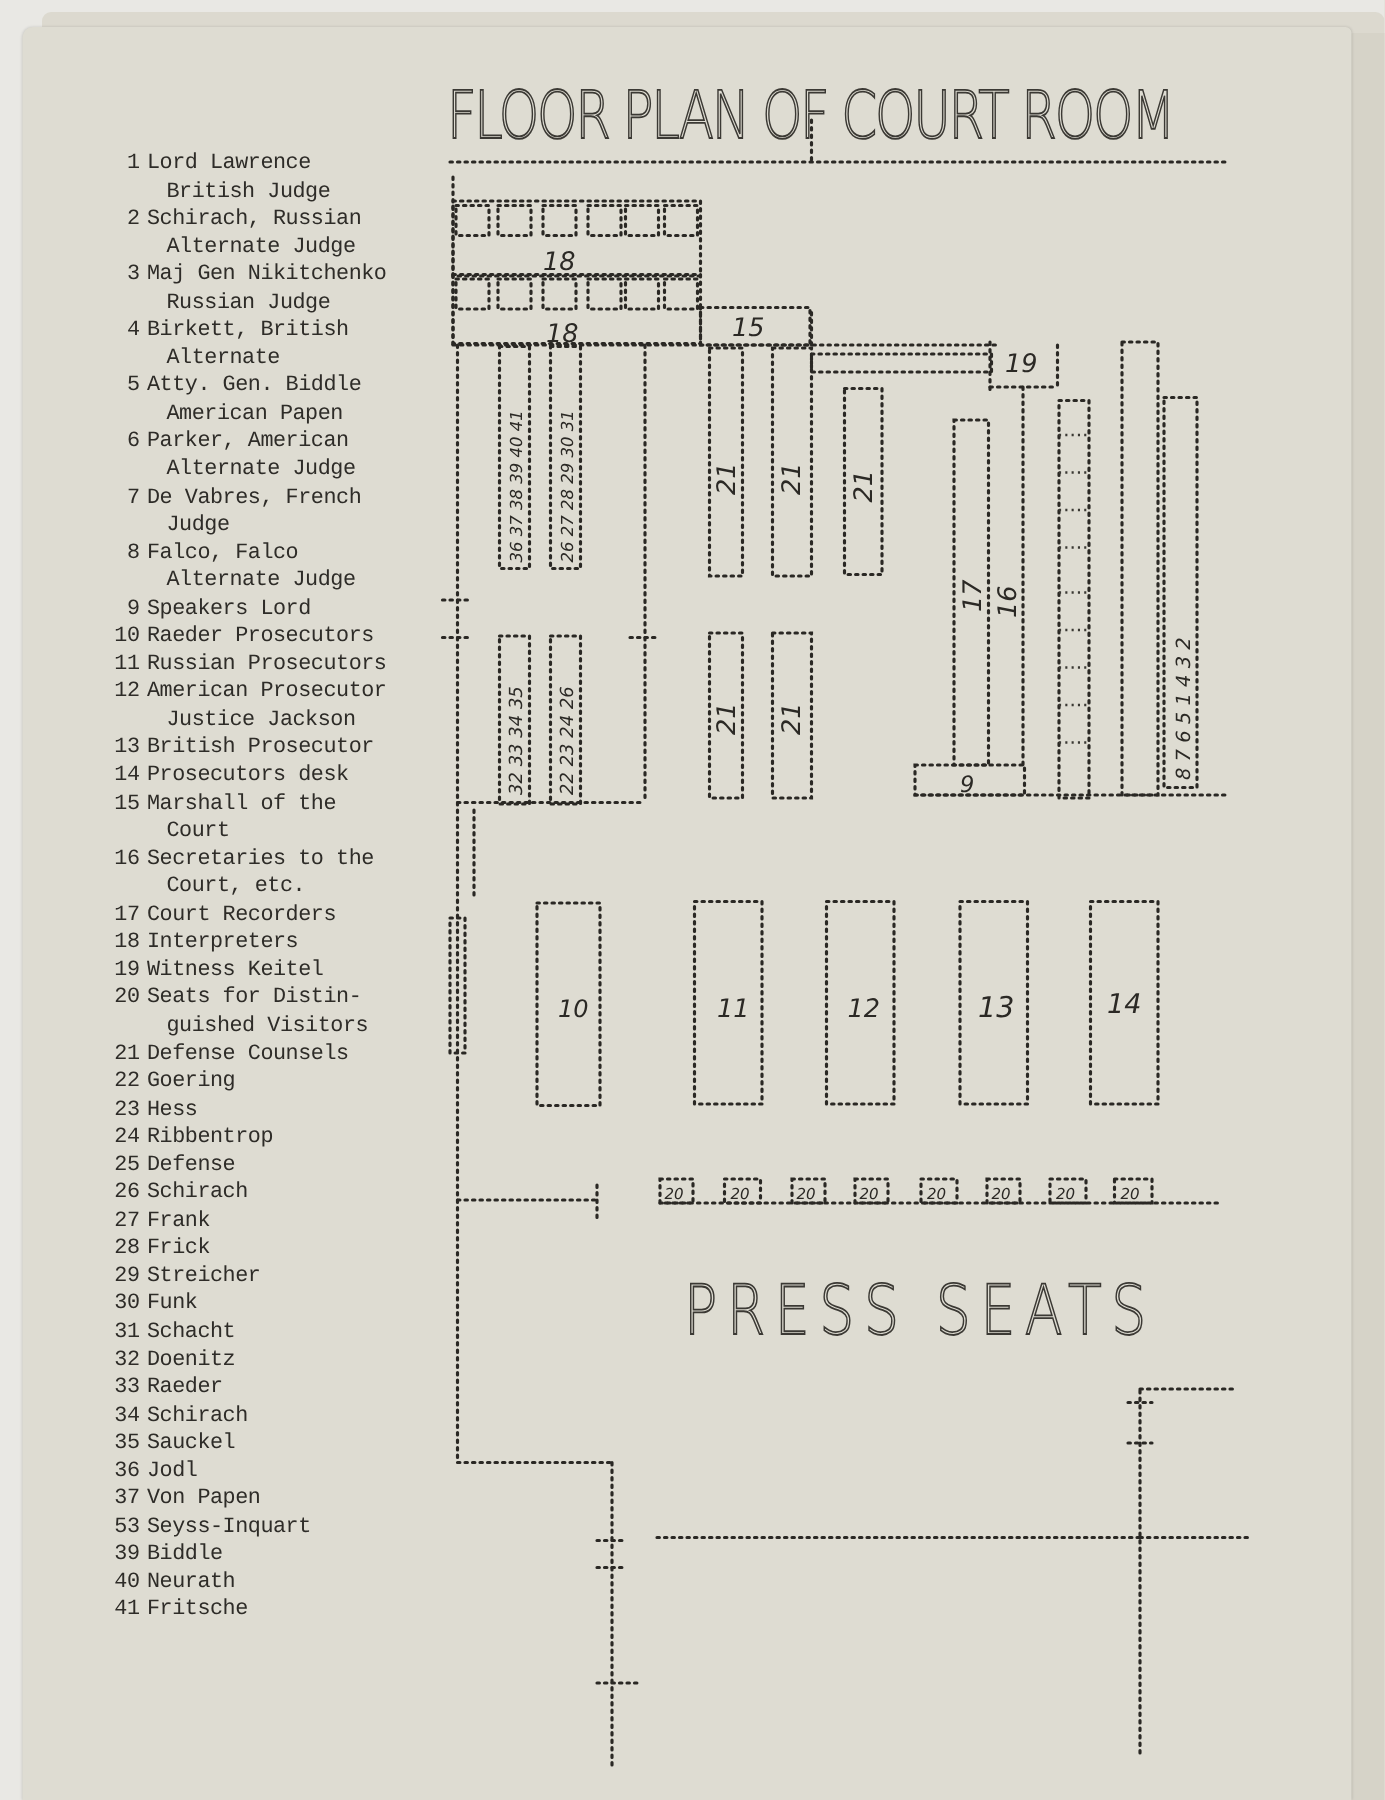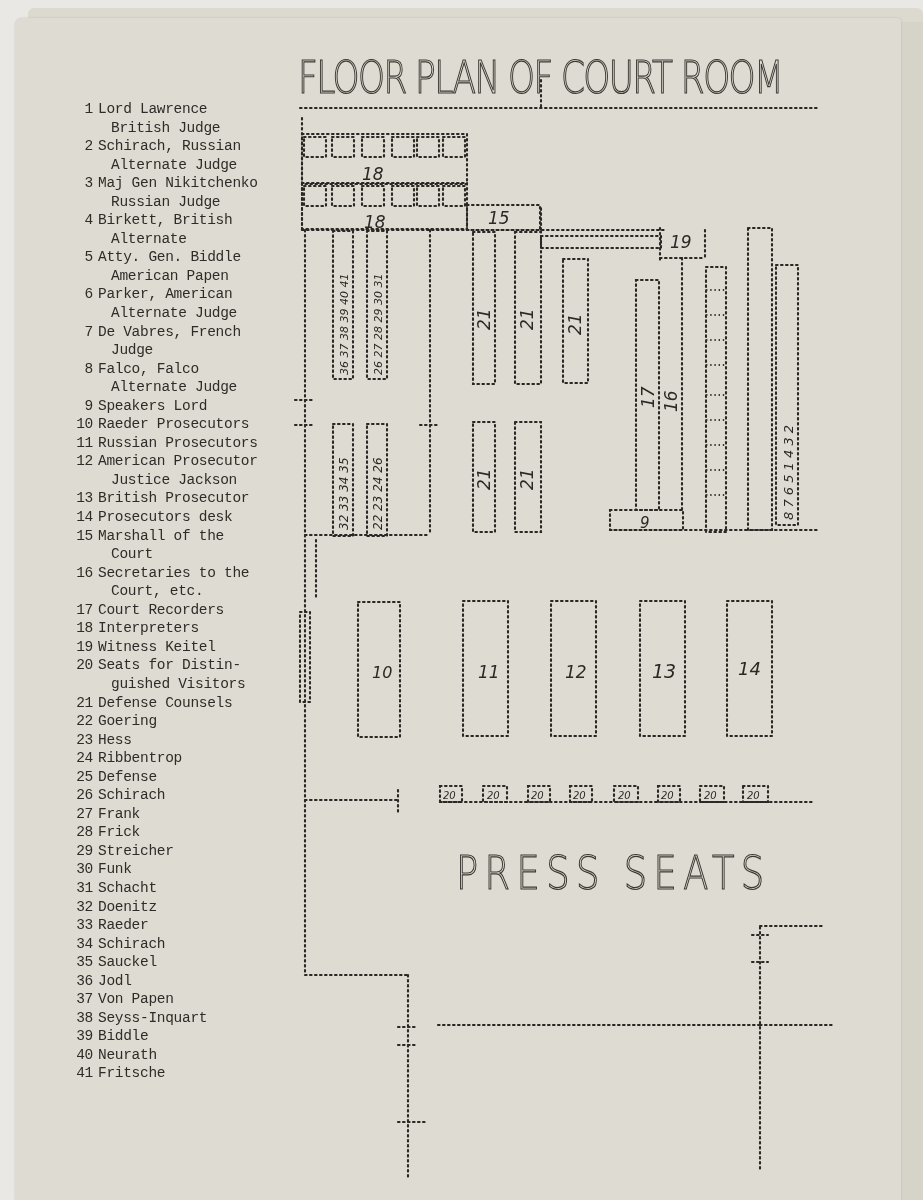--- a/index.html
+++ b/index.html
@@ -227,21 +227,21 @@
     </div>
     <div class="legend-item">
       <span class="legend-num">36</span>
       <span class="legend-text">Jodl</span>
     </div>
     <div class="legend-item">
       <span class="legend-num">37</span>
       <span class="legend-text">Von Papen</span>
     </div>
     <div class="legend-item">
-      <span class="legend-num">38</span>
+      <span class="legend-num">53</span>
       <span class="legend-text">Seyss-Inquart</span>
     </div>
     <div class="legend-item">
       <span class="legend-num">39</span>
       <span class="legend-text">Biddle</span>
     </div>
     <div class="legend-item">
       <span class="legend-num">40</span>
       <span class="legend-text">Neurath</span>
     </div>

